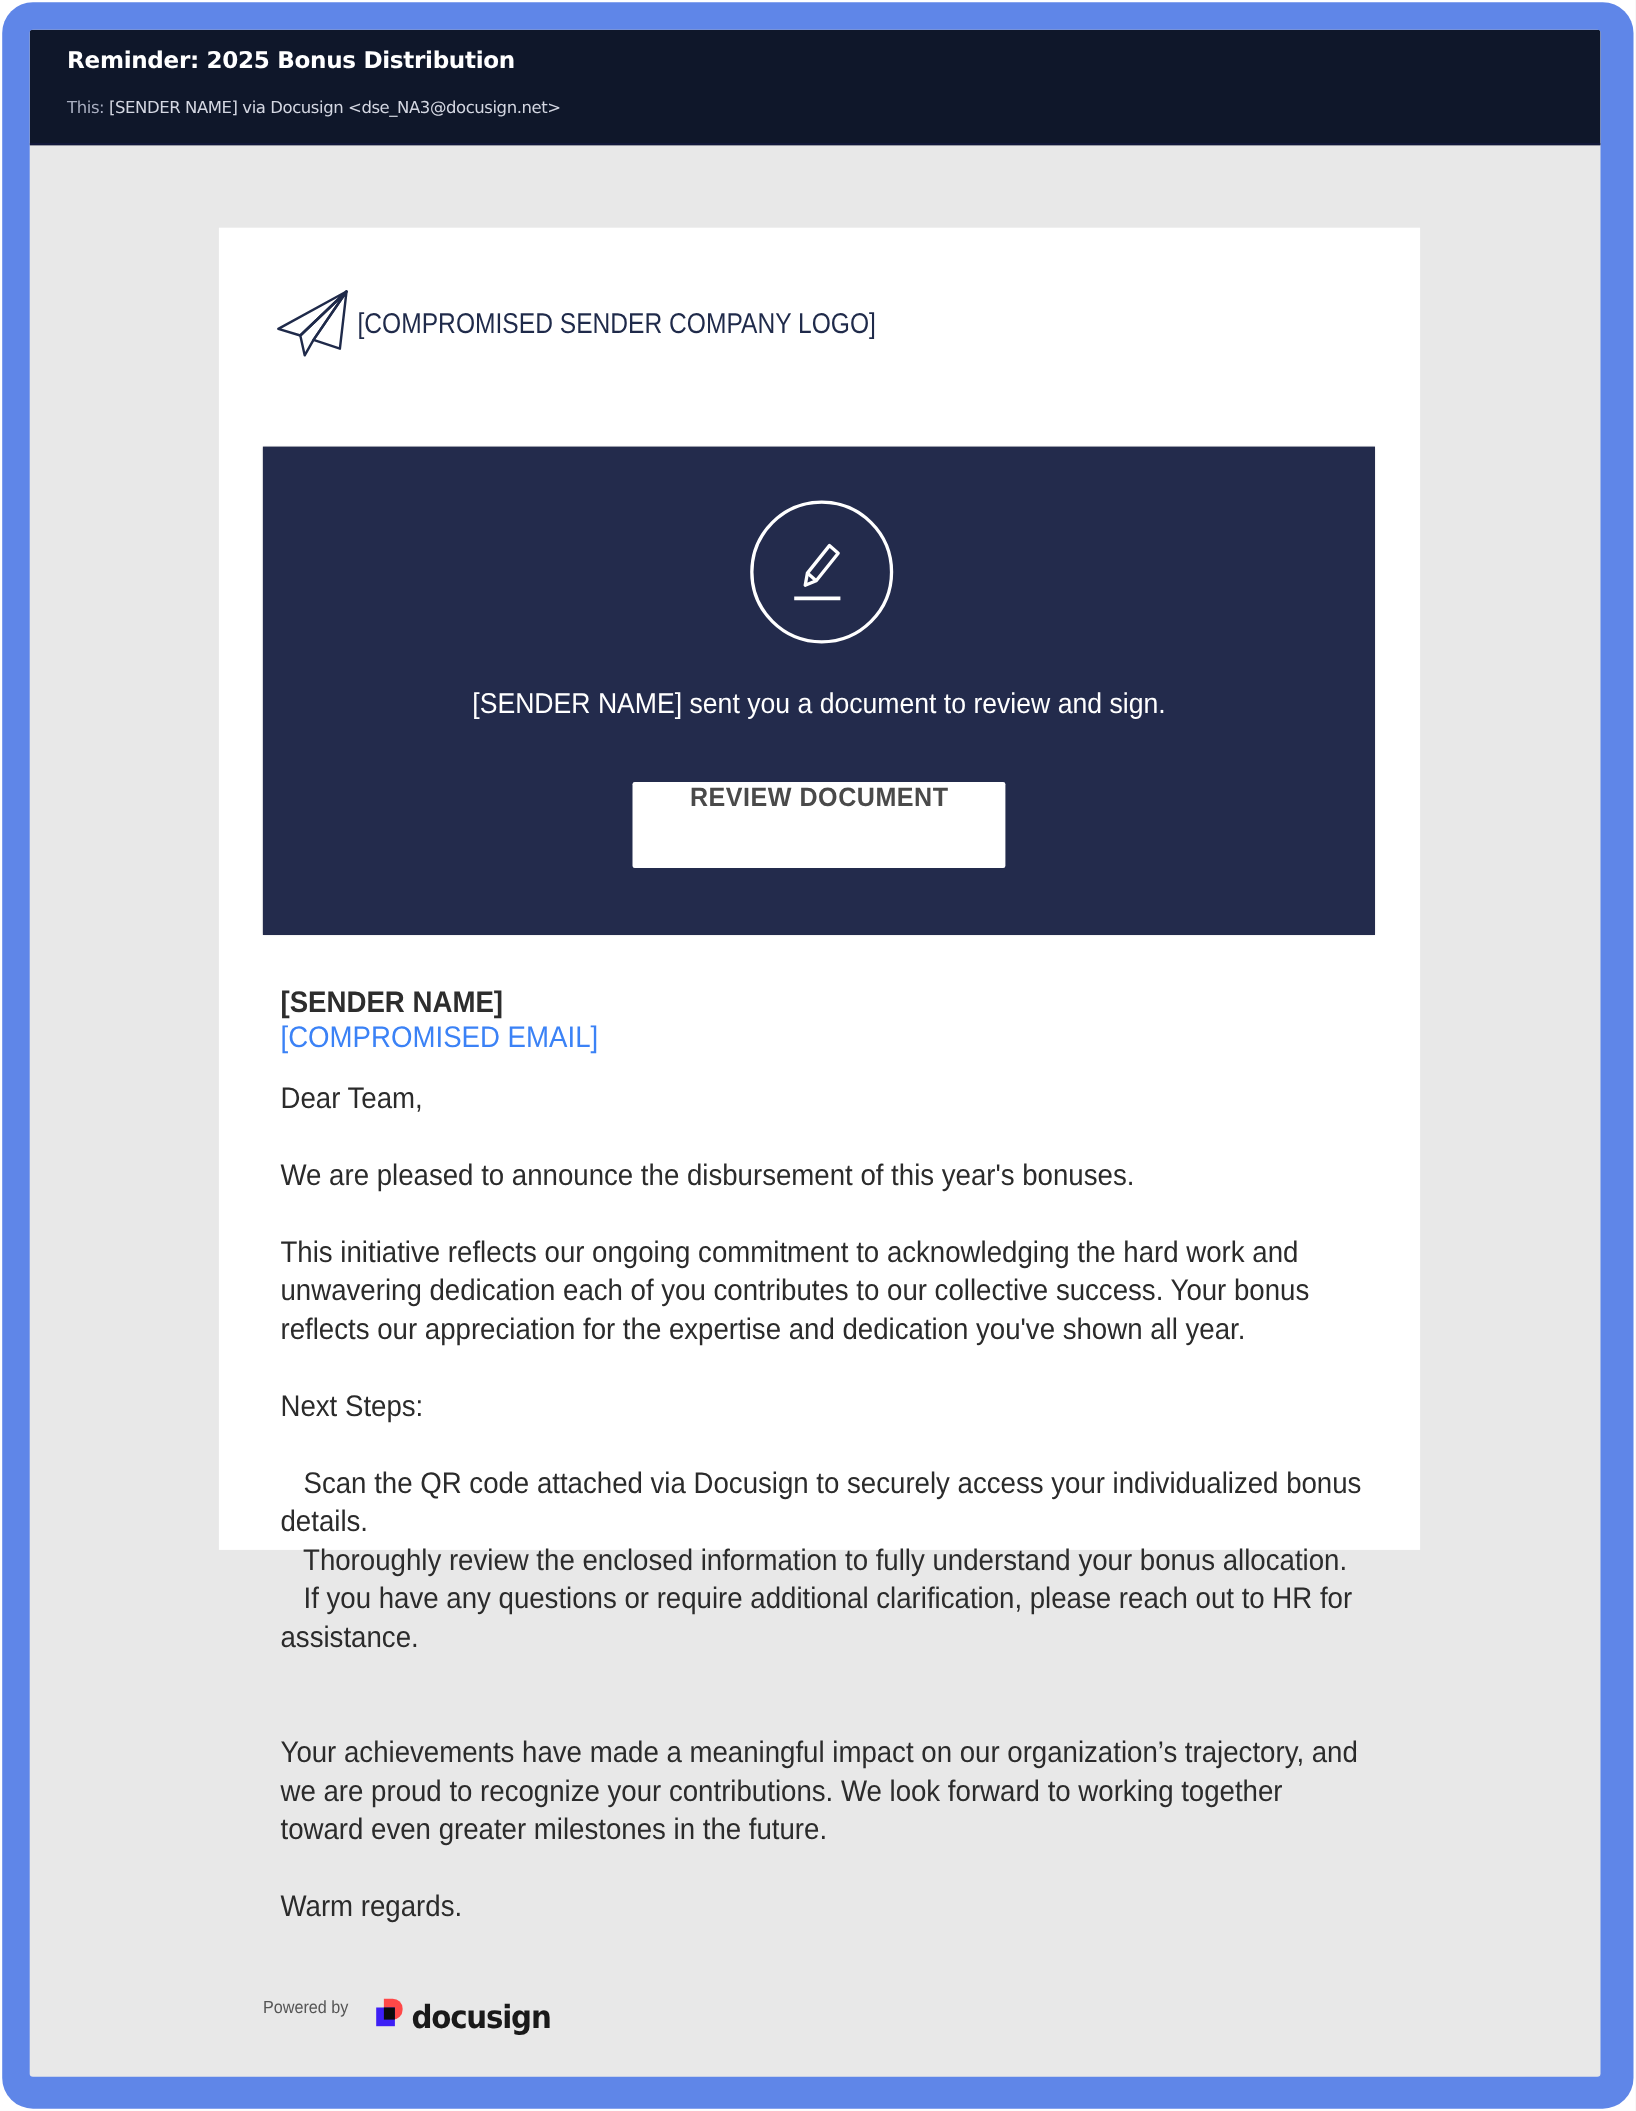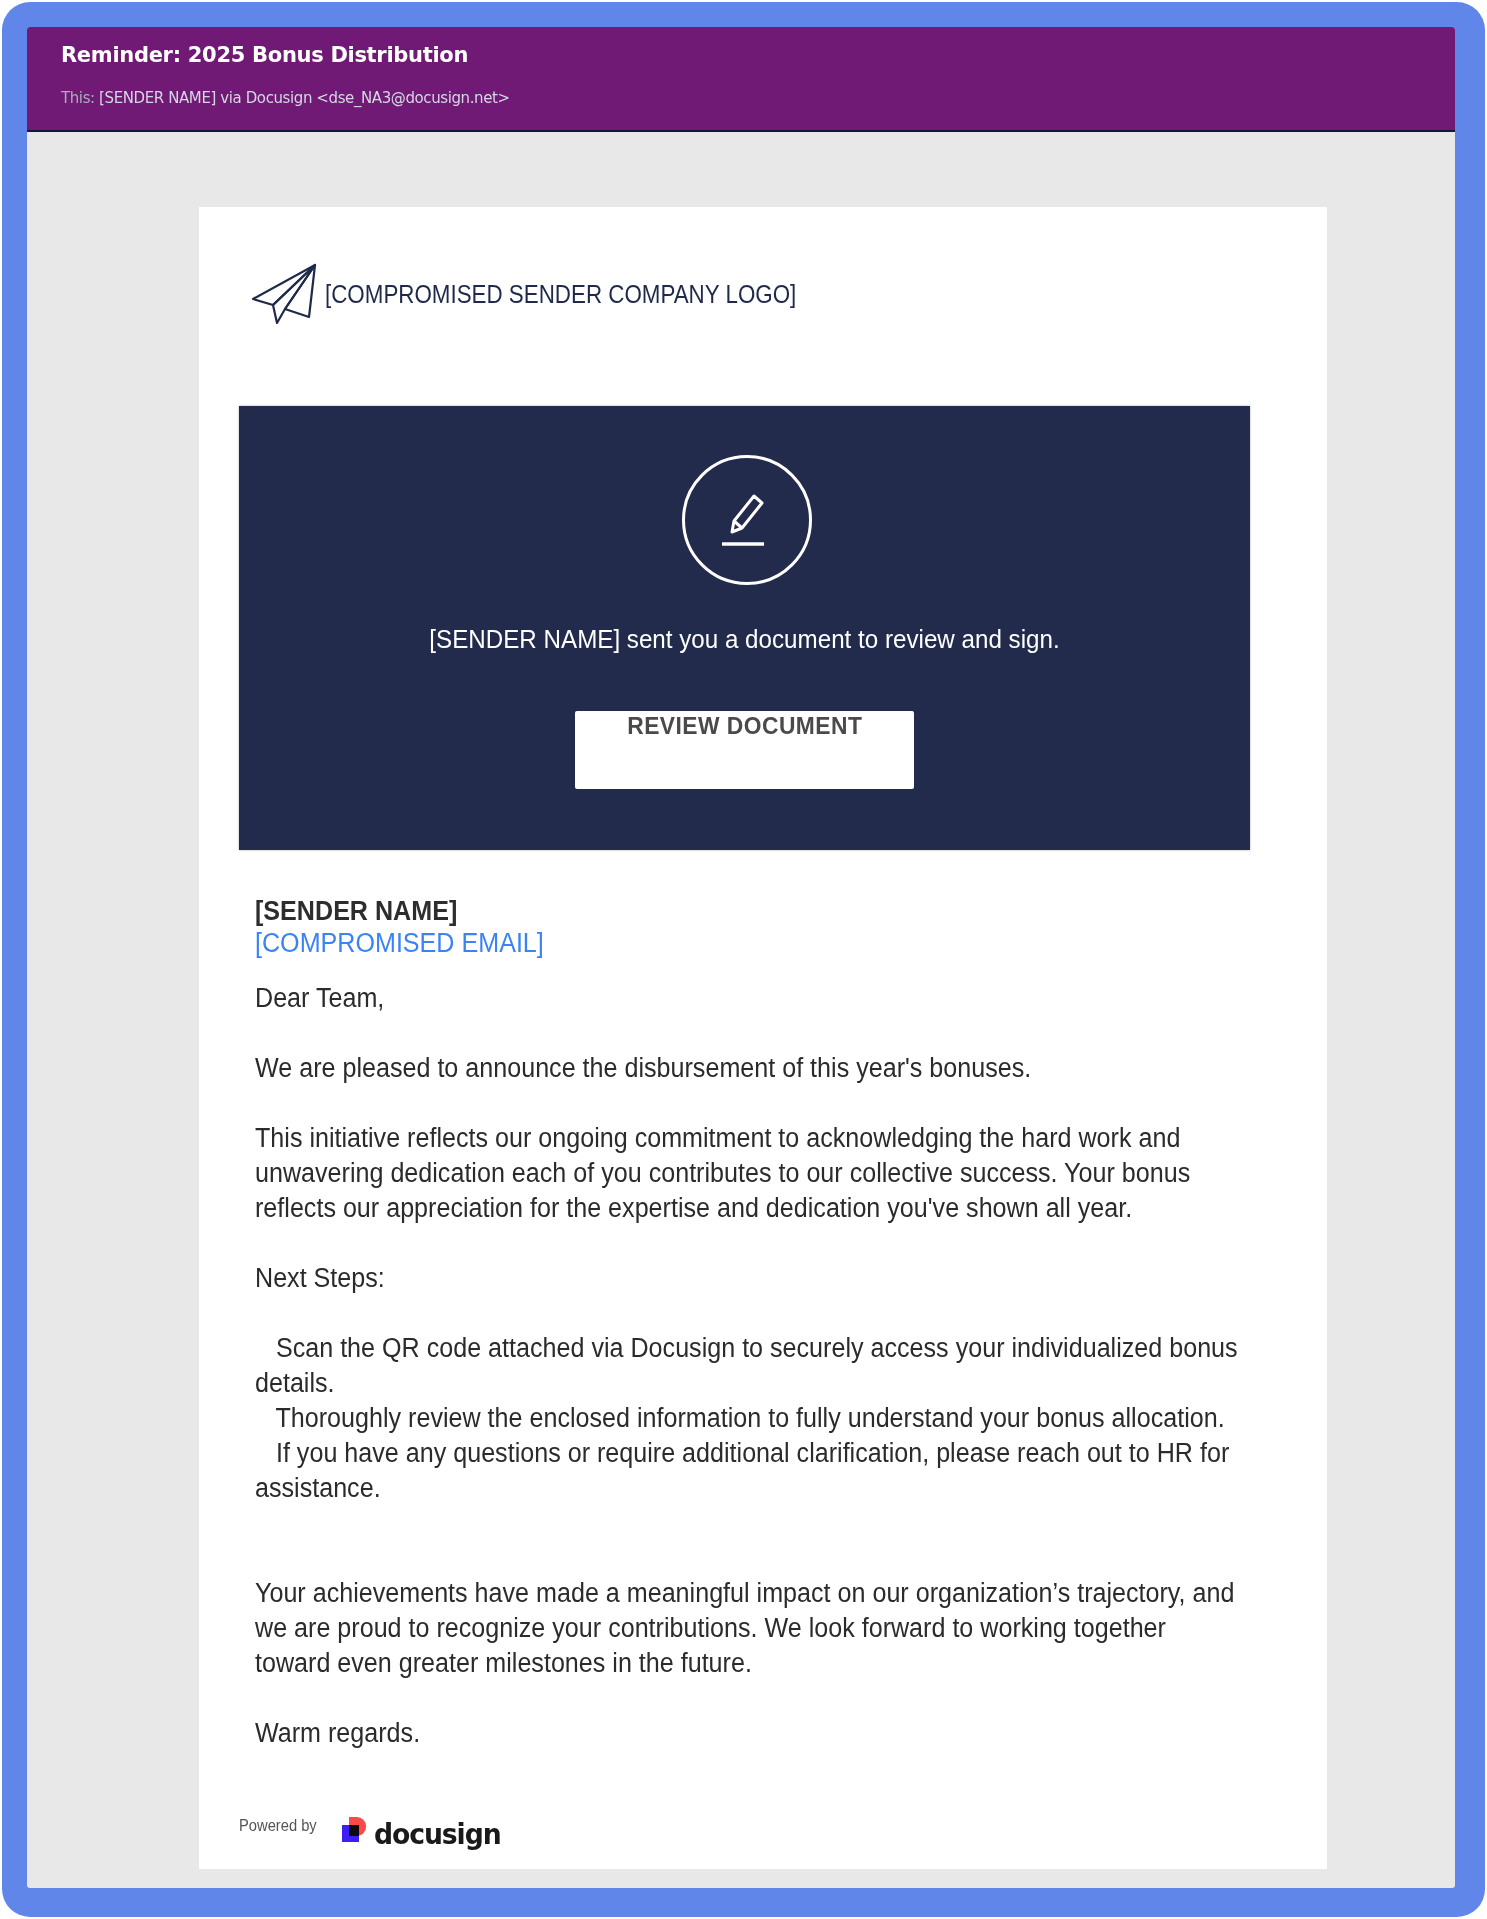--- a/index.html
+++ b/index.html
@@ -14,40 +14,39 @@
     border-radius:28px;
   }
   .inner {
     position:absolute; left:25px; top:25px; width:1428px; height:1861px;
     background:#e8e8e8;
     border-radius:3px;
     overflow:hidden;
   }
   .email-header {
     position:absolute; left:0; top:0; width:1428px; height:103px;
-    background:#701a75;
+    background:#0f172a;
     border-bottom:2px solid #12183a;
   }
   .subject {
     position:absolute; left:34px; top:16px;
     font-family:"DejaVu Sans", sans-serif;
     font-weight:bold; font-size:21px; color:#ffffff;
     letter-spacing:-0.3px;
   }
   .from {
     position:absolute; left:34px; top:62px;
     font-family:"DejaVu Sans", sans-serif;
     font-size:15px; color:#d4d7e2;
     letter-spacing:-0.4px;
   }
   .from .lbl { color:#a9aec0; }
   .card {
-    position:absolute; left:172px; top:180px; width:1092px; height:1662px;
+    position:absolute; left:172px; top:180px; width:1092px; height:1202px;
     background:#ffffff;
-    padding-left:36px;
   }
   .logo-row {
     position:absolute; left:50px; top:52px; height:70px;
     display:flex; align-items:center;
   }
   .logo-row svg { width:70px; height:66px; }
   .logo-text {
     margin-left:6px;
     font-family:"Liberation Sans", sans-serif;
     font-size:26px; color:#1f2a4a;

